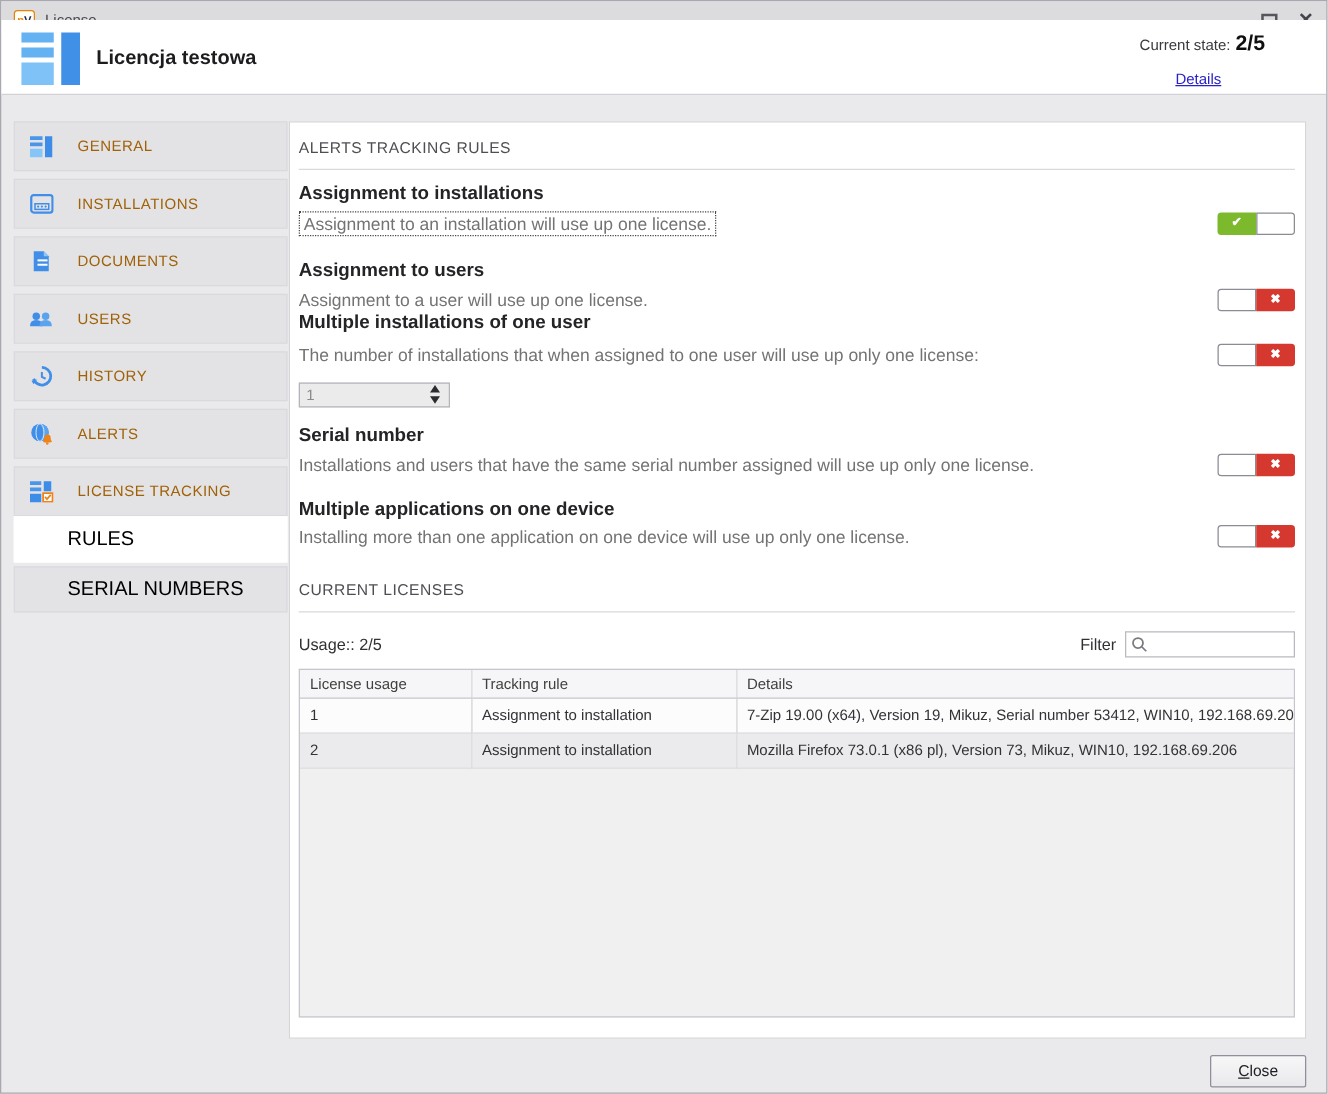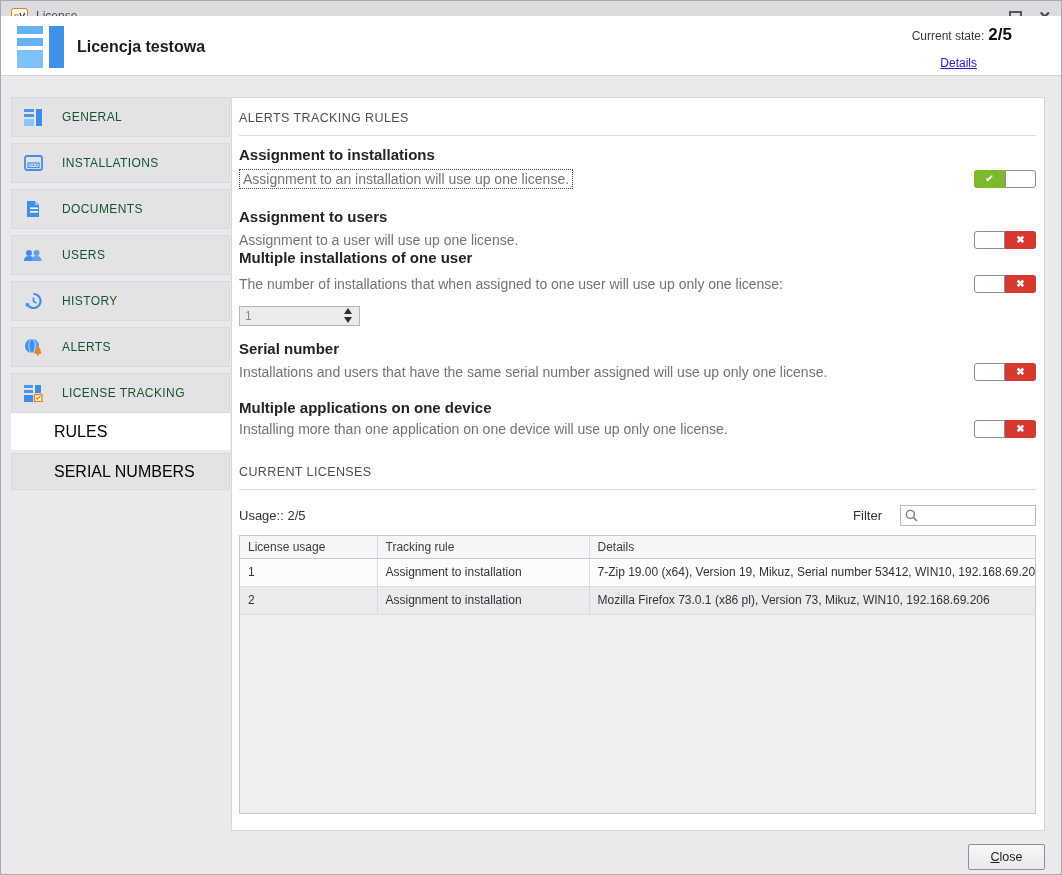--- a/index.html
+++ b/index.html
@@ -39,21 +39,21 @@
   .state-row b{ font-size:17px; color:#0f0f12; margin-left:4px; }
   .details-link{ position:absolute; top:40px; right:84px; font-size:12px; color:#2921c8; text-decoration:underline; cursor:pointer; }
   
   .sidebar{ position:absolute; left:10px; top:96px; width:219px; }
   .nav-item{
     height:40px; margin-bottom:6px; background:#e3e3e6;
     border:1px solid #dadade;
     display:flex; align-items:center; padding-left:11px; gap:19px;
     cursor:pointer;
   }
-  .nav-item .lbl{ font-size:12px; color:#14532d; letter-spacing:.4px; }
+  .nav-item .lbl{ font-size:12px; color:#a16207; letter-spacing:.4px; }
   .nav-item.parent-open{ margin-bottom:0; }
   .nav-sub{
     height:37px; background:#e3e3e6; border:1px solid #dadade;
     display:flex; align-items:center; padding-left:42px; cursor:pointer;
   }
   .nav-sub.selected{ background:#ffffff; border-color:#ffffff; }
   .nav-sub + .nav-sub{ margin-top:3px; }
   .nav-icon{ width:20px; height:20px; display:inline-flex; align-items:center; justify-content:center; }
   
   .content{
@@ -89,21 +89,21 @@
             background:#ebebec; display:flex; align-items:center; position:relative; }
   .spinner input{ width:95px; border:none; background:transparent; font-size:12px;
                   color:#8a8a8e; padding-left:5px; outline:none; font-family:"Liberation Sans",sans-serif; }
   .spin-btns{ position:absolute; right:7px; top:1px; display:flex; flex-direction:column; gap:3px; }
   .arr-up{ width:0; height:0; border-left:4px solid transparent; border-right:4px solid transparent; border-bottom:6px solid #2c2c2e; }
   .arr-dn{ width:0; height:0; border-left:4px solid transparent; border-right:4px solid transparent; border-top:6px solid #2c2c2e; }
   .lic-title{ margin-top:27px; }
   
   .usage-row{ margin-top:15px; display:flex; align-items:center; }
   .usage-text{ font-size:13px; color:#313135; }
-  .filter-wrap{ margin-left:auto; display:flex; align-items:center; gap:18px; }
+  .filter-wrap{ margin-left:auto; display:flex; align-items:center; gap:7px; }
   .filter-label{ font-size:13px; color:#313135; }
   .filter-input{ width:136px; height:21px; border:1px solid #b9b9bf; background:#fff;
                  display:flex; align-items:center; padding-left:4px; gap:4px; }
   .filter-input input{ border:none; outline:none; width:105px; font-size:12px; font-family:"Liberation Sans",sans-serif; }
   
   .table-wrap{ margin-top:9px; height:279px; border:1px solid #c6c6cc; background:#f0f0f1; overflow:hidden; }
   table{ width:100%; border-collapse:collapse; table-layout:fixed; }
   col.c1{ width:137px; } col.c2{ width:212px; }
   th{ background:#f6f6f8; font-weight:normal; font-size:12px; color:#404040; text-align:left;
       height:22px; padding:0 0 0 8px; border-bottom:1px solid #c9c9cf; border-right:1px solid #d9d9dd; }

